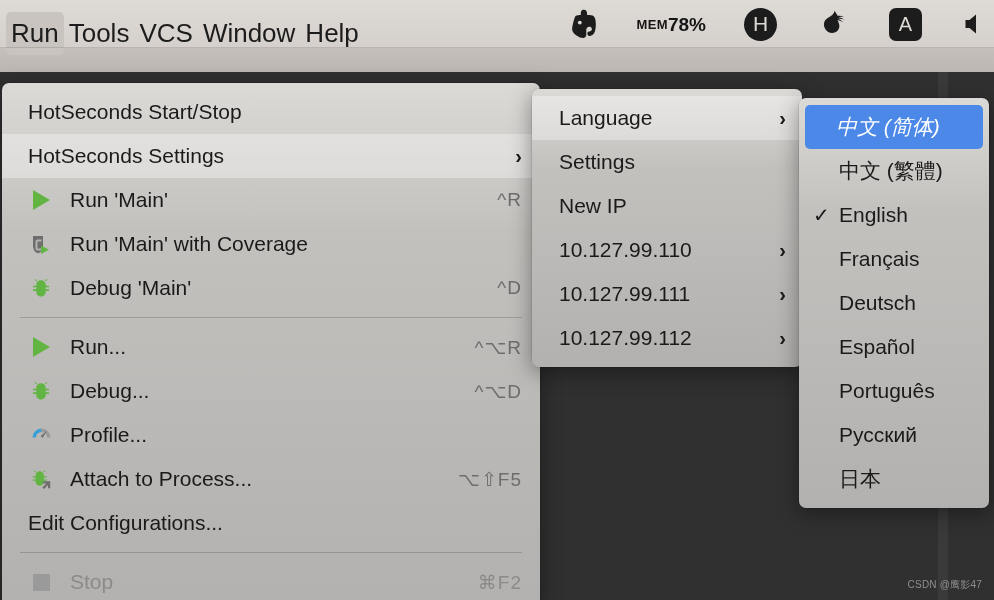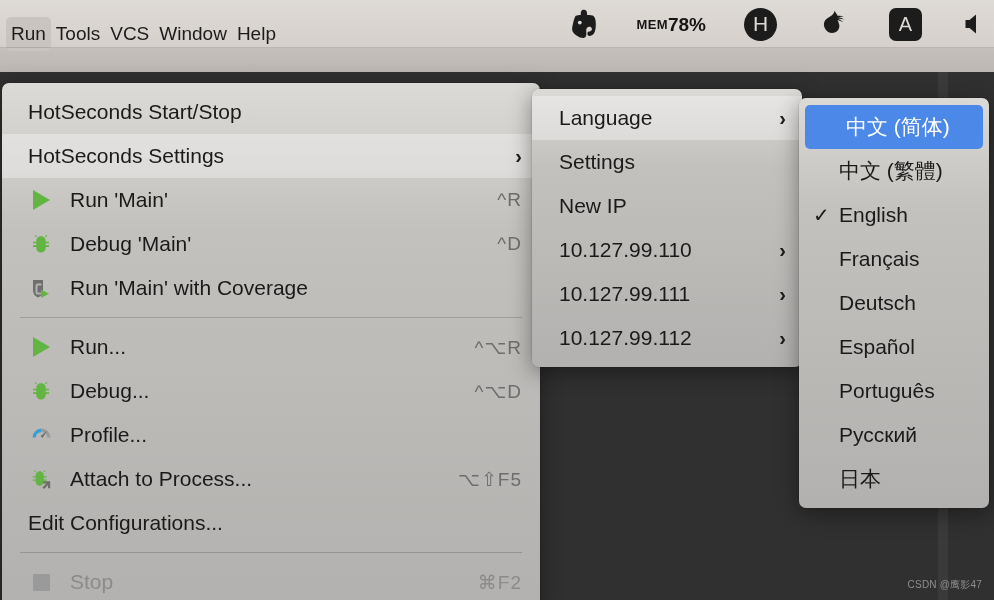--- a/index.html
+++ b/index.html
@@ -69,21 +69,21 @@
     padding-left: 6px;
   }
   #menubar::after {
     content: "";
     position: absolute;
     left: 0; bottom: 0;
     width: 100%; height: 1px;
     background: rgba(0,0,0,0.12);
   }
   .menubar-item {
-    font-size: 19px;
+    font-size: 26px;
     color: #1c1c1c;
     padding: 6px 5px;
     border-radius: 5px;
     white-space: nowrap;
     margin-top: 19px;
   }
   .menubar-item.active {
     background: #c9c4c0;
   }
   #menubar-spacer { flex: 1; }
@@ -213,22 +213,23 @@
     width: 190px;
   }
   #language-submenu .menu-item {
     padding-left: 14px;
     padding-right: 14px;
     height: 44px;
   }
   #language-submenu .menu-item.selected-blue {
     border-radius: 5px;
     margin: 0 6px;
-    padding-left: 15px;
+    padding-left: 5px;
     width: calc(100% - 12px);
+    font-style: italic;
   }
   .check-slot {
     width: 26px;
     min-width: 26px;
     display: inline-flex;
     align-items: center;
     justify-content: flex-start;
     font-size: 20px;
   }
 
@@ -313,39 +314,39 @@
   <div class="menu-item has-icon">
     <span class="menu-icon">
         <span class="ic-play"></span>
       </span>
     <span class="menu-label">Run 'Main'</span>
     <span class="menu-shortcut">^R</span>
   </div>
 
   <div class="menu-item has-icon">
     <span class="menu-icon">
-      <svg width="24" height="24" viewBox="0 0 24 24" aria-hidden="true">
-        <path fill="#62b543" d="M8 4.5 6.5 3 5.7 3.8 7.2 5.3zM16 4.5l1.5-1.5.8.8-1.5 1.5zM12 4.2c-2.6 0-4.7 2-4.7 4.5v1H4v1.6h3.3v2H4v1.6h3.3v1c0 2.5 2.1 4.5 4.7 4.5s4.7-2 4.7-4.5v-1H20v-1.6h-3.3v-2H20V9.7h-3.3v-1c0-2.5-2.1-4.5-4.7-4.5z"></path>
-      </svg>
-    </span>
-    <span class="menu-label">Debug 'Main'</span>
-    <span class="menu-shortcut">^D</span>
-  </div>
-
-  <div class="menu-item has-icon">
-    <span class="menu-icon">
       <svg width="25" height="25" viewBox="0 0 25 25" aria-hidden="true">
         <path fill="#6e6e6e" d="M4 4h10v10a8 8 0 0 1-5 7.4A8 8 0 0 1 4 14z"></path>
         <path fill="#b3b1af" d="M8.5 7.5h4v2h-4v7h4v2h-4a2 2 0 0 1-2-2v-7a2 2 0 0 1 2-2z"></path>
         <path fill="#62b543" d="M12 13.5l8 4.3-8 4.3z"></path>
       </svg>
     </span>
     <span class="menu-label">Run 'Main' with Coverage</span>
   </div>
 
+  <div class="menu-item has-icon">
+    <span class="menu-icon">
+      <svg width="24" height="24" viewBox="0 0 24 24" aria-hidden="true">
+        <path fill="#62b543" d="M8 4.5 6.5 3 5.7 3.8 7.2 5.3zM16 4.5l1.5-1.5.8.8-1.5 1.5zM12 4.2c-2.6 0-4.7 2-4.7 4.5v1H4v1.6h3.3v2H4v1.6h3.3v1c0 2.5 2.1 4.5 4.7 4.5s4.7-2 4.7-4.5v-1H20v-1.6h-3.3v-2H20V9.7h-3.3v-1c0-2.5-2.1-4.5-4.7-4.5z"></path>
+      </svg>
+    </span>
+    <span class="menu-label">Debug 'Main'</span>
+    <span class="menu-shortcut">^D</span>
+  </div>
+
   <div class="menu-separator"></div>
 
   <div class="menu-item has-icon">
     <span class="menu-icon">
         <span class="ic-play"></span>
       </span>
     <span class="menu-label">Run...</span>
     <span class="menu-shortcut">^⌥R</span>
   </div>
 

